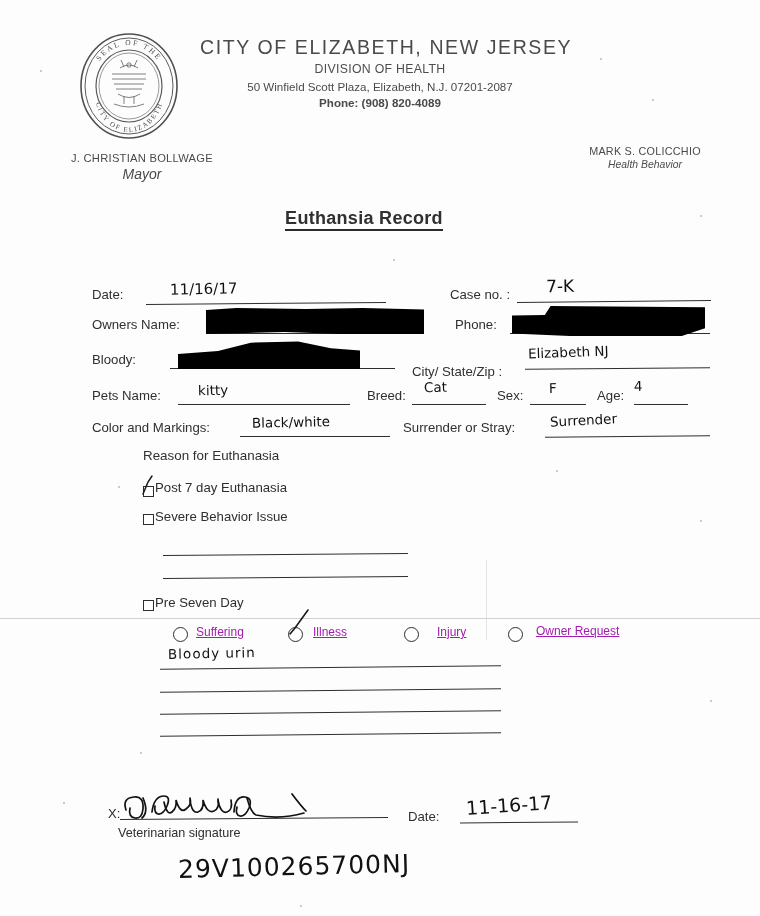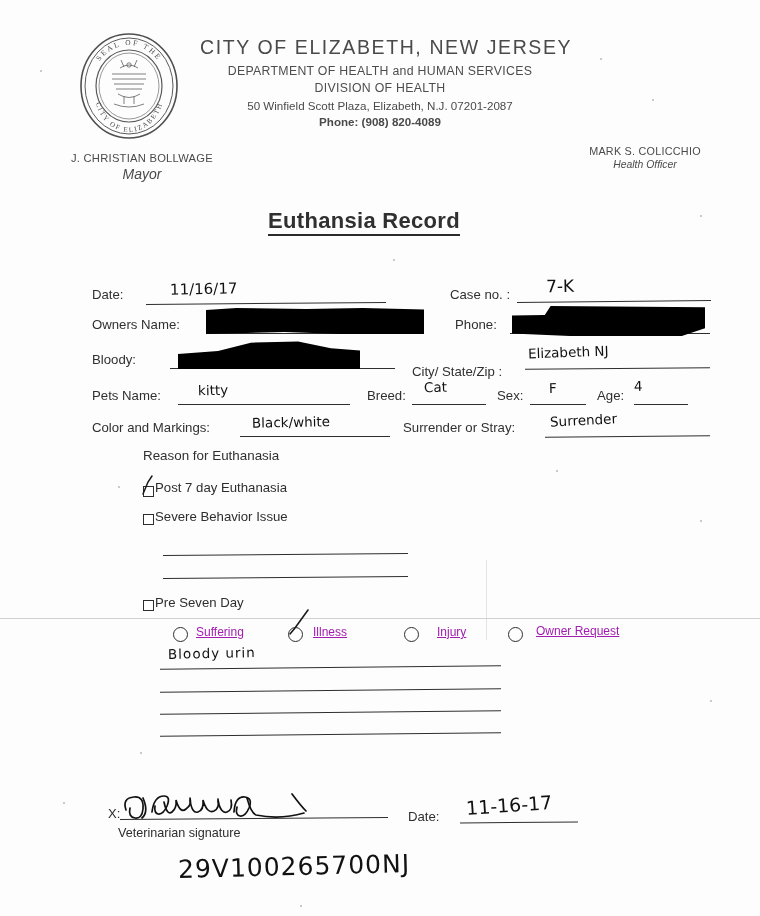--- a/index.html
+++ b/index.html
@@ -43,21 +43,21 @@
   .mayor-name { font-size: 11.2px; letter-spacing: .25px; color: #4a4a4a; }
   .mayor-role { font-size: 14px; font-style: italic; color: #4a4a4a; margin-top: 2px; }
 
   .officer-block { position: absolute; left: 570px; top: 145px; text-align: center; width: 150px; }
   .officer-name { font-size: 10.8px; letter-spacing: .25px; color: #4a4a4a; }
   .officer-role { font-size: 10.4px; font-style: italic; color: #4a4a4a; margin-top: 2px; }
 
   
   .doc-title {
     position: absolute; left: 0; top: 208px; width: 728px; text-align: center;
-    font-size: 22px; font-weight: bold; color: #303030;
+    font-size: 18px; font-weight: bold; color: #303030;
     letter-spacing: .3px;
   }
   .doc-title span {
     border-bottom: 2px solid #2b2b2b; padding-bottom: 1px;
   }
 
   
   .lbl {
     position: absolute; font-size: 13.2px; color: #303030; white-space: nowrap;
   }
@@ -146,34 +146,33 @@
         <path d="M50,66 l0,8 M60,66 l0,8"></path>
         <path d="M40,74 q15,6 30,0"></path>
         <path d="M47,30 l3,7 M63,30 l-3,7"></path>
         <circle cx="55" cy="35" r="2.2"></circle>
       </g>
     </svg>
   </div>
 
   <div class="hdr-block">
     <div class="hdr-title">CITY OF ELIZABETH, NEW JERSEY</div>
-    <div class="hdr-l2">DEPARTMENT OF HEALTH and HUMAN SERVICES</div>
     <div class="hdr-l3">DIVISION OF HEALTH</div>
     <div class="hdr-l4">50 Winfield Scott Plaza, Elizabeth, N.J. 07201-2087</div>
     <div class="hdr-l5">Phone: (908) 820-4089</div>
   </div>
 
   <div class="mayor-block">
     <div class="mayor-name">J. CHRISTIAN BOLLWAGE</div>
     <div class="mayor-role">Mayor</div>
   </div>
 
   <div class="officer-block">
     <div class="officer-name">MARK S. COLICCHIO</div>
-    <div class="officer-role">Health Officer</div>
+    <div class="officer-role">Health Behavior</div>
   </div>
 
   <div class="doc-title">
     <span>Euthansia Record</span>
   </div>
 
   <div class="lbl" style="left:92px;  top:287px;">Date:</div>
   <div class="rule" style="left:146px; top:303px; width:240px; transform:rotate(-0.5deg);"></div>
   <div class="hand" style="left:170px; top:280px;">11/16/17</div>
 

